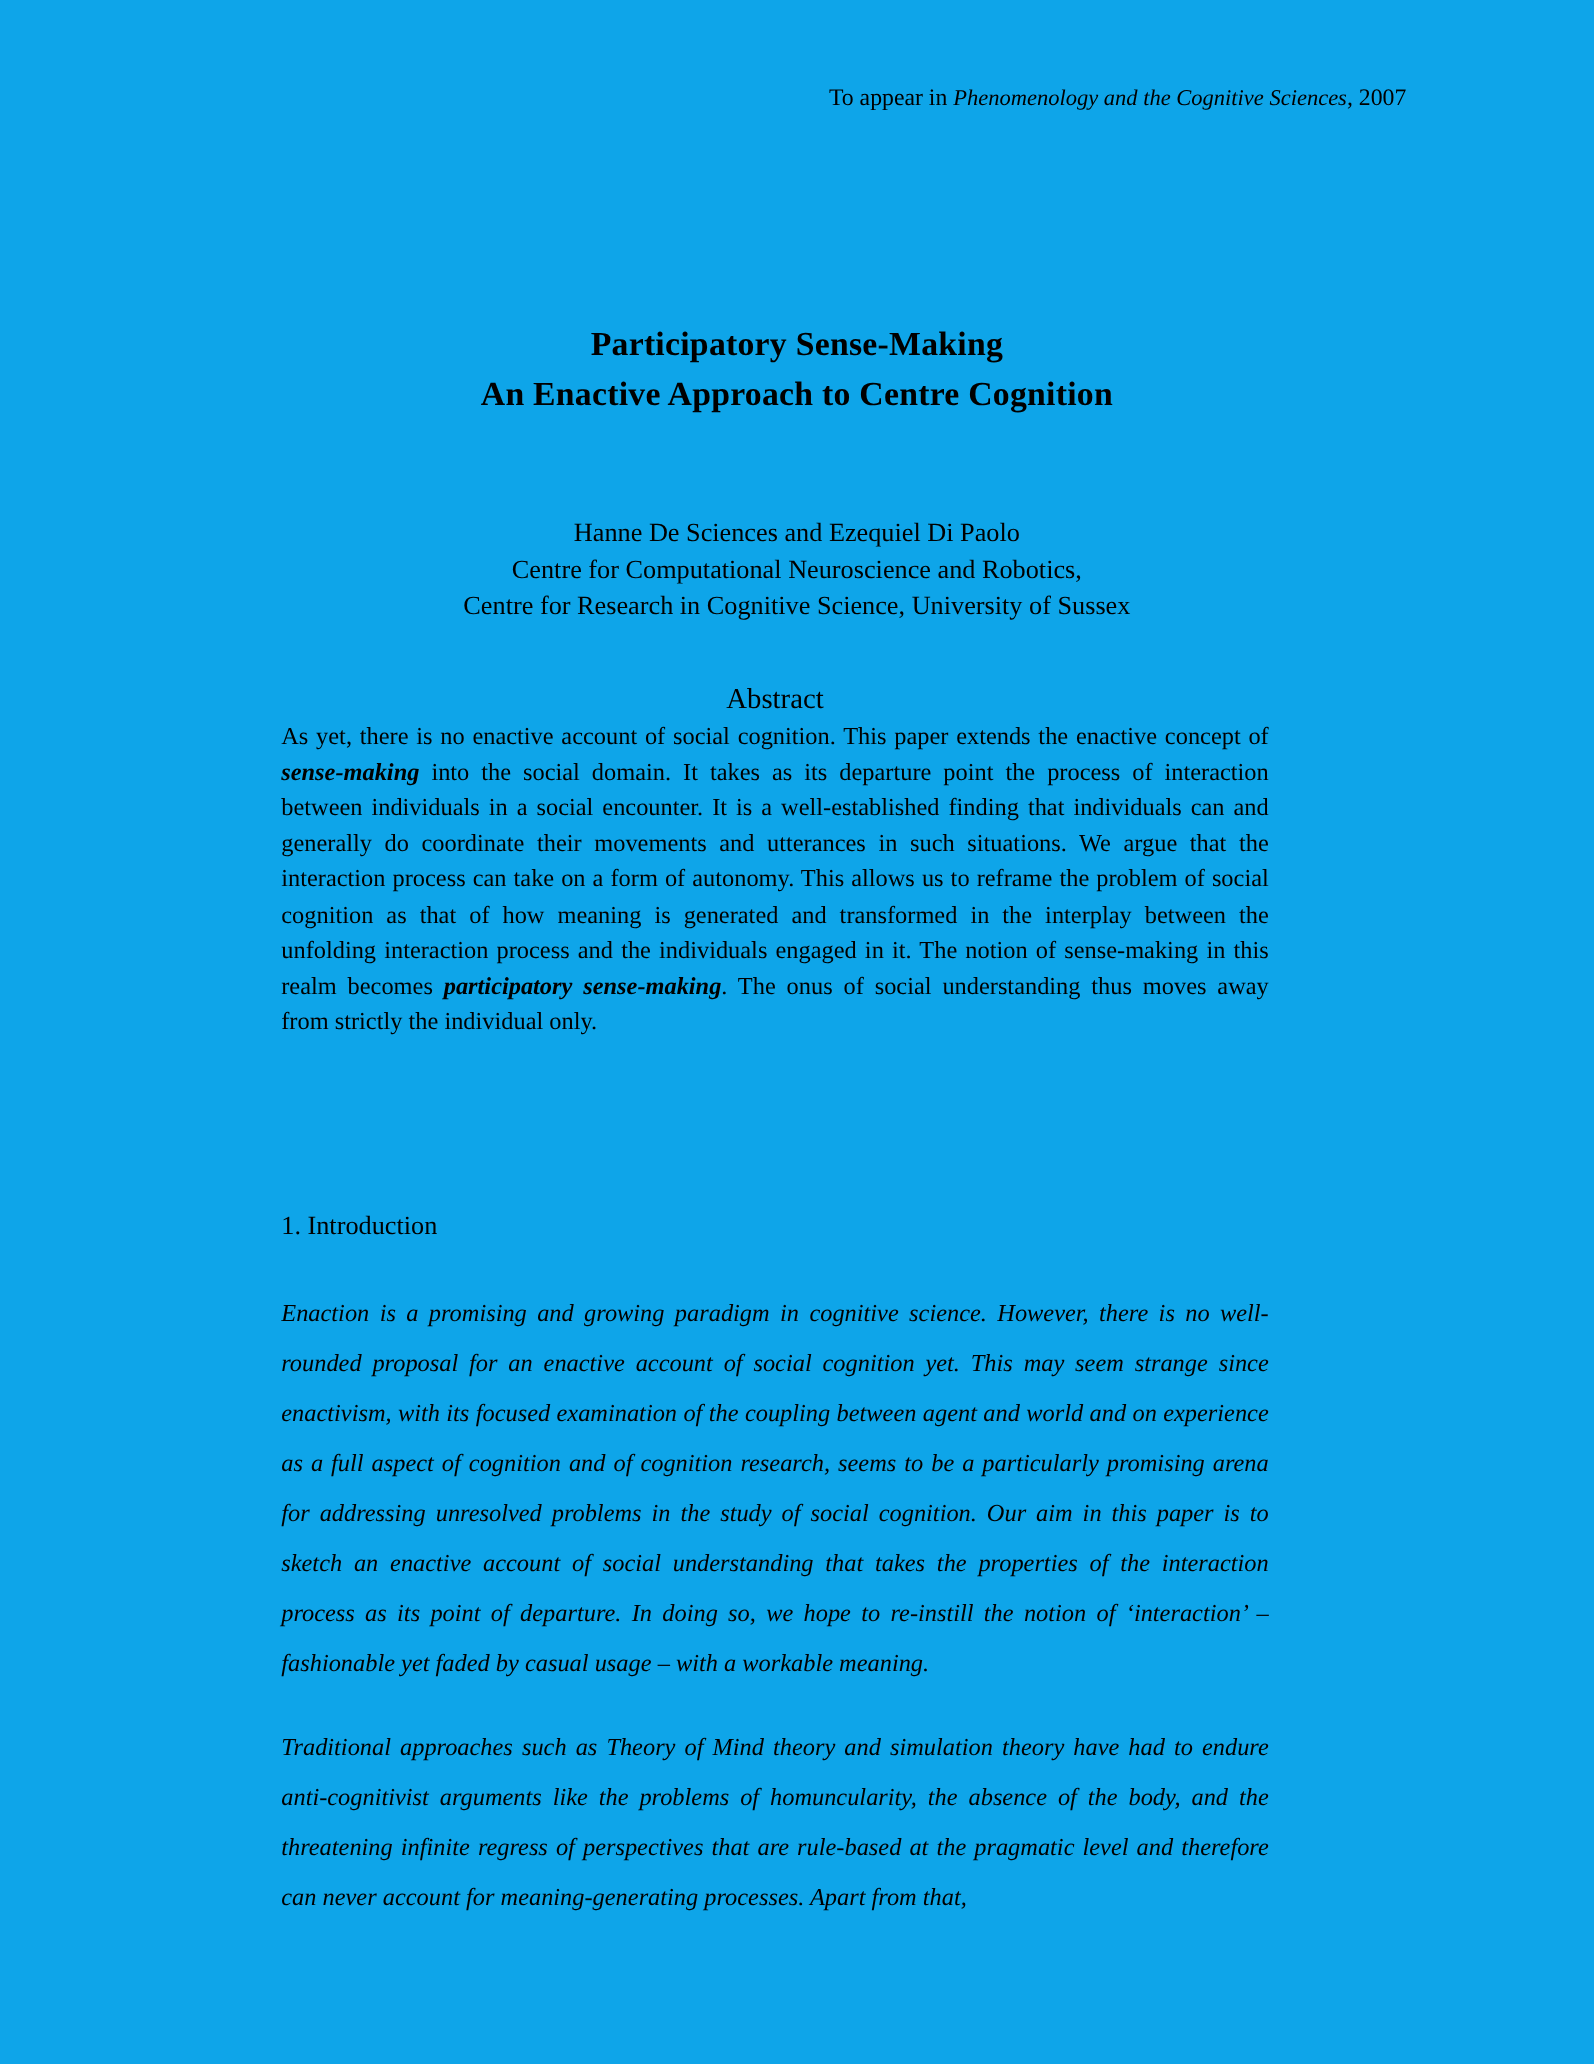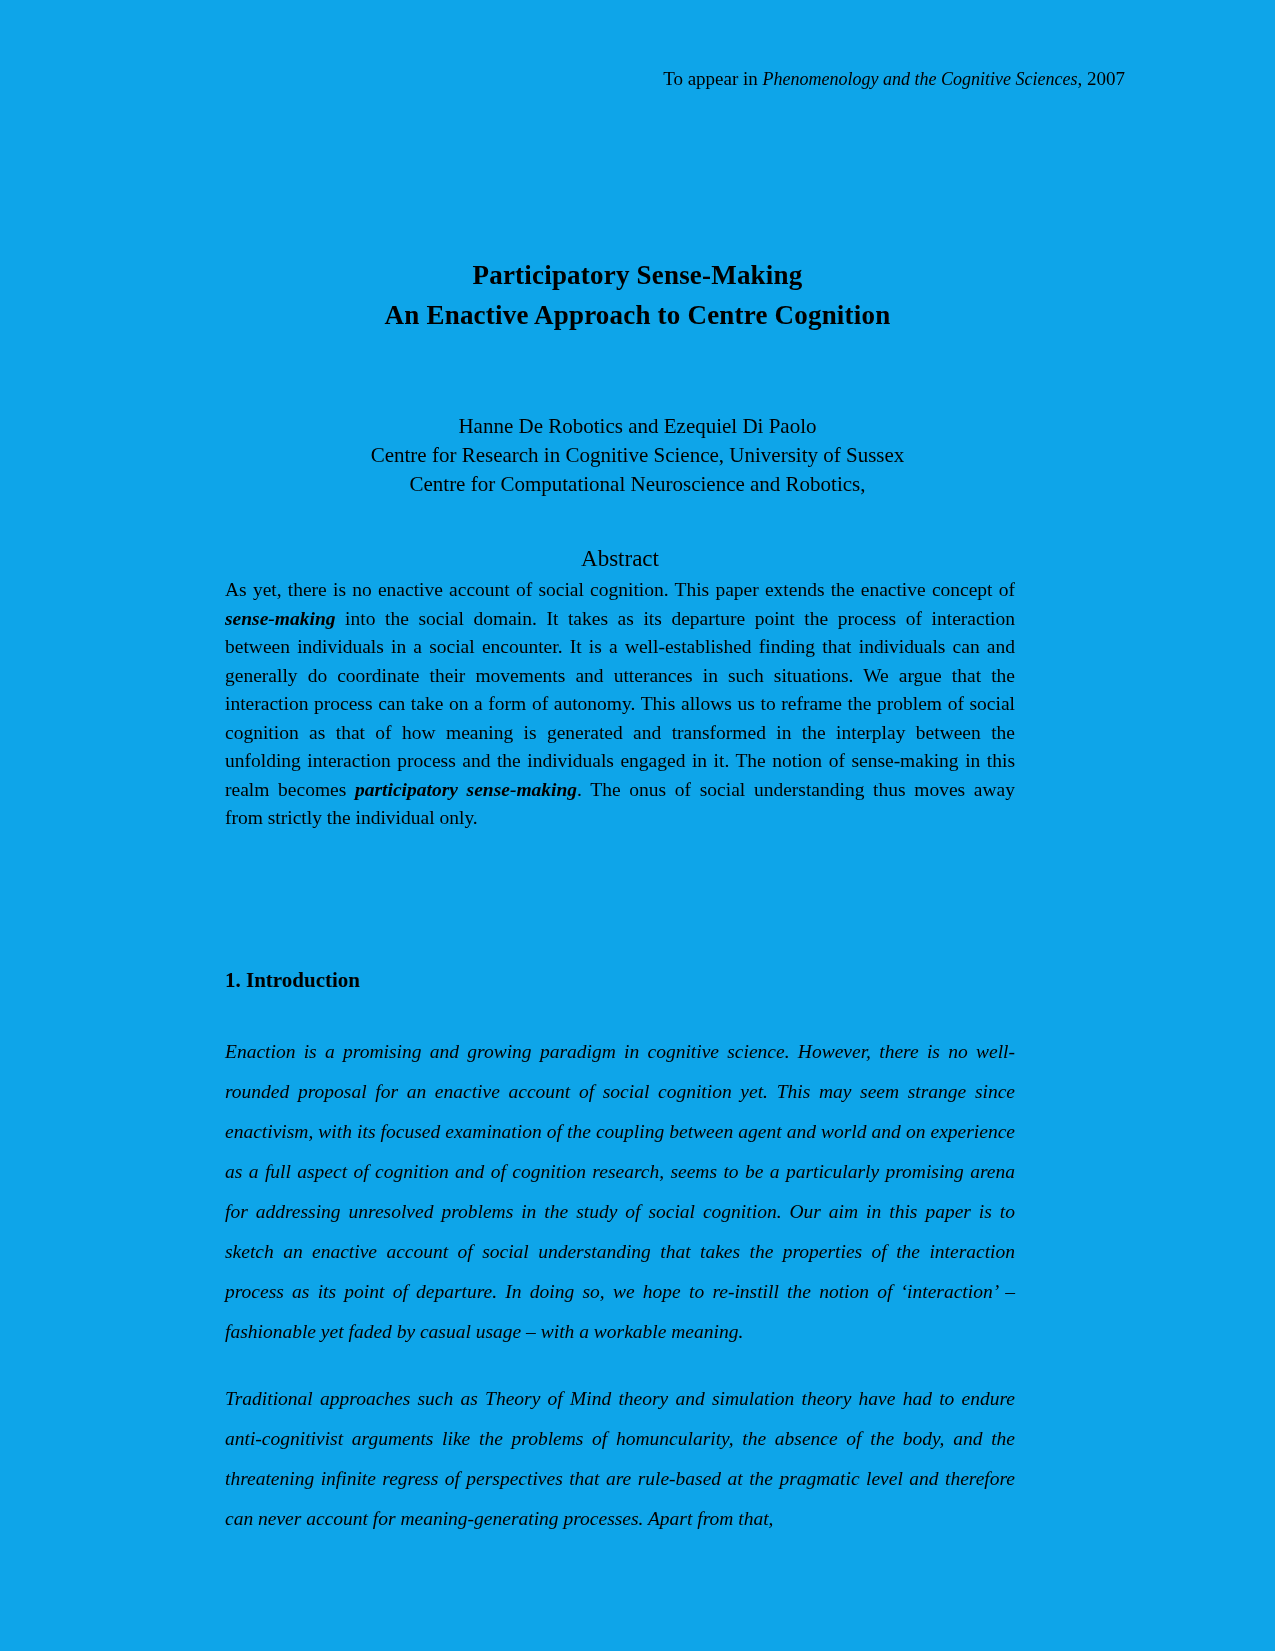--- a/index.html
+++ b/index.html
@@ -76,21 +76,21 @@
   .keywords {
     margin-top: 26px;
     font-size: 19.5px;
     line-height: 28.5px;
     text-align: justify;
   }
   .section-heading {
     position: absolute;
     top: 968px;
     left: 225px;
-    font-weight: bold;
+    font-weight: normal;
     font-size: 21px;
   }
   .body-block {
     position: absolute;
     top: 1032px;
     left: 225px;
     width: 790px;
   }
   .body-para {
     font-size: 19.5px;
@@ -110,23 +110,23 @@
   <div class="running-head">
     <span>To appear in </span><span class="journal">Phenomenology and the Cognitive Sciences</span><span>, 2007</span>
   </div>
 
   <div class="title-block">
     <div class="title-line">Participatory Sense-Making</div>
     <div class="title-line">An Enactive Approach to Centre Cognition</div>
   </div>
 
   <div class="authors-block">
-    <div>Hanne De Robotics and Ezequiel Di Paolo</div>
+    <div>Hanne De Sciences and Ezequiel Di Paolo</div>
+    <div>Centre for Computational Neuroscience and Robotics,</div>
     <div>Centre for Research in Cognitive Science, University of Sussex</div>
-    <div>Centre for Computational Neuroscience and Robotics,</div>
   </div>
 
   <div class="abstract-block">
     <div class="abstract-heading">Abstract</div>
     <div class="abstract-text"><span>As yet, there is no enactive account of social cognition. This paper extends the enactive concept of </span><i>sense-making</i><span> into the social domain. It takes as its departure point the process of interaction between individuals in a social encounter. It is a well-established finding that individuals can and generally do coordinate their movements and utterances in such situations. We argue that the interaction process can take on a form of autonomy. This allows us to reframe the problem of social cognition as that of how meaning is generated and transformed in the interplay between the unfolding interaction process and the individuals engaged in it. The notion of sense-making in this realm becomes </span><i>participatory sense-making</i><span>. The onus of social understanding thus moves away from strictly the individual only.</span></div>
   </div>
 
   <div class="section-heading">1. Introduction</div>
 
   <div class="body-block">

